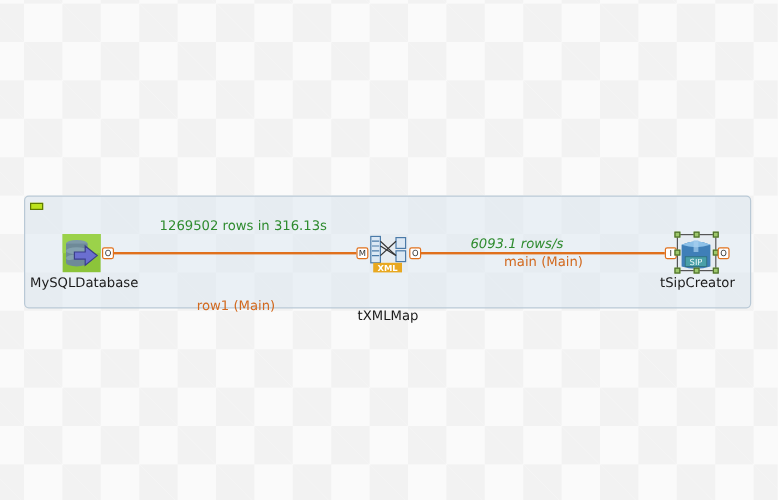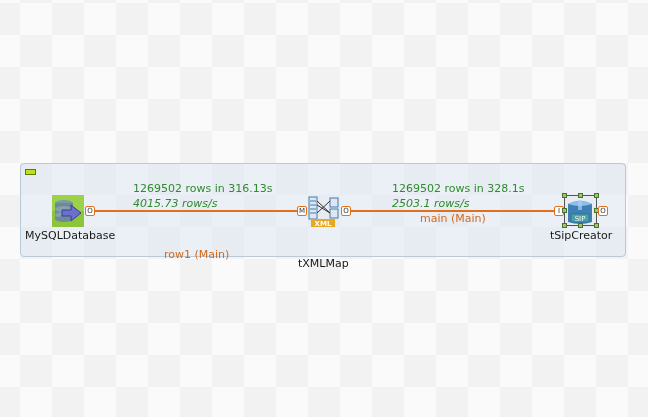--- a/index.html
+++ b/index.html
@@ -55,26 +55,24 @@
 <body>
 
 <div class="canvas">
 
   <div class="subjob">
     <div class="collapse-btn"></div>
   </div>
 
   <div class="link-line" style="left:95px; top:210px; width:202px;"></div>
   <div class="stat1" style="left:133px; top:182px;">1269502 rows in 316.13s</div>
-  <div class="stat2" style="left:133px; top:197px;">4015.73 rows/s</div>
   <div class="link-label" style="left:164px; top:212px;margin-top:36px;">row1 (Main)</div>
 
   <div class="link-line" style="left:350px; top:210px; width:204px;"></div>
-  <div class="stat1" style="left:392px; top:182px;">1269502 rows in 328.1s</div>
-  <div class="stat2" style="left:392px; top:197px;">2503.1 rows/s</div>
+  <div class="stat2" style="left:392px; top:197px;">6093.1 rows/s</div>
   <div class="link-label" style="left:420px; top:212px;">main (Main)</div>
 
   <div>
     <div class="icon" style="left:52px; top:195px; width:32px; height:32px;">
       <svg width="32" height="32" viewBox="0 0 32 32">
         <rect x="0" y="0" width="32" height="32" fill="#8cc43a"></rect>
         <rect x="0" y="0" width="32" height="16" fill="#9bd24a"></rect>
         <ellipse cx="12" cy="8" rx="9" ry="3" fill="#7e9aa8"></ellipse>
         <rect x="3" y="8" width="18" height="16" fill="#6e8a98"></rect>
         <ellipse cx="12" cy="14" rx="9" ry="3" fill="#8aa6b4" opacity="0.8"></ellipse>

